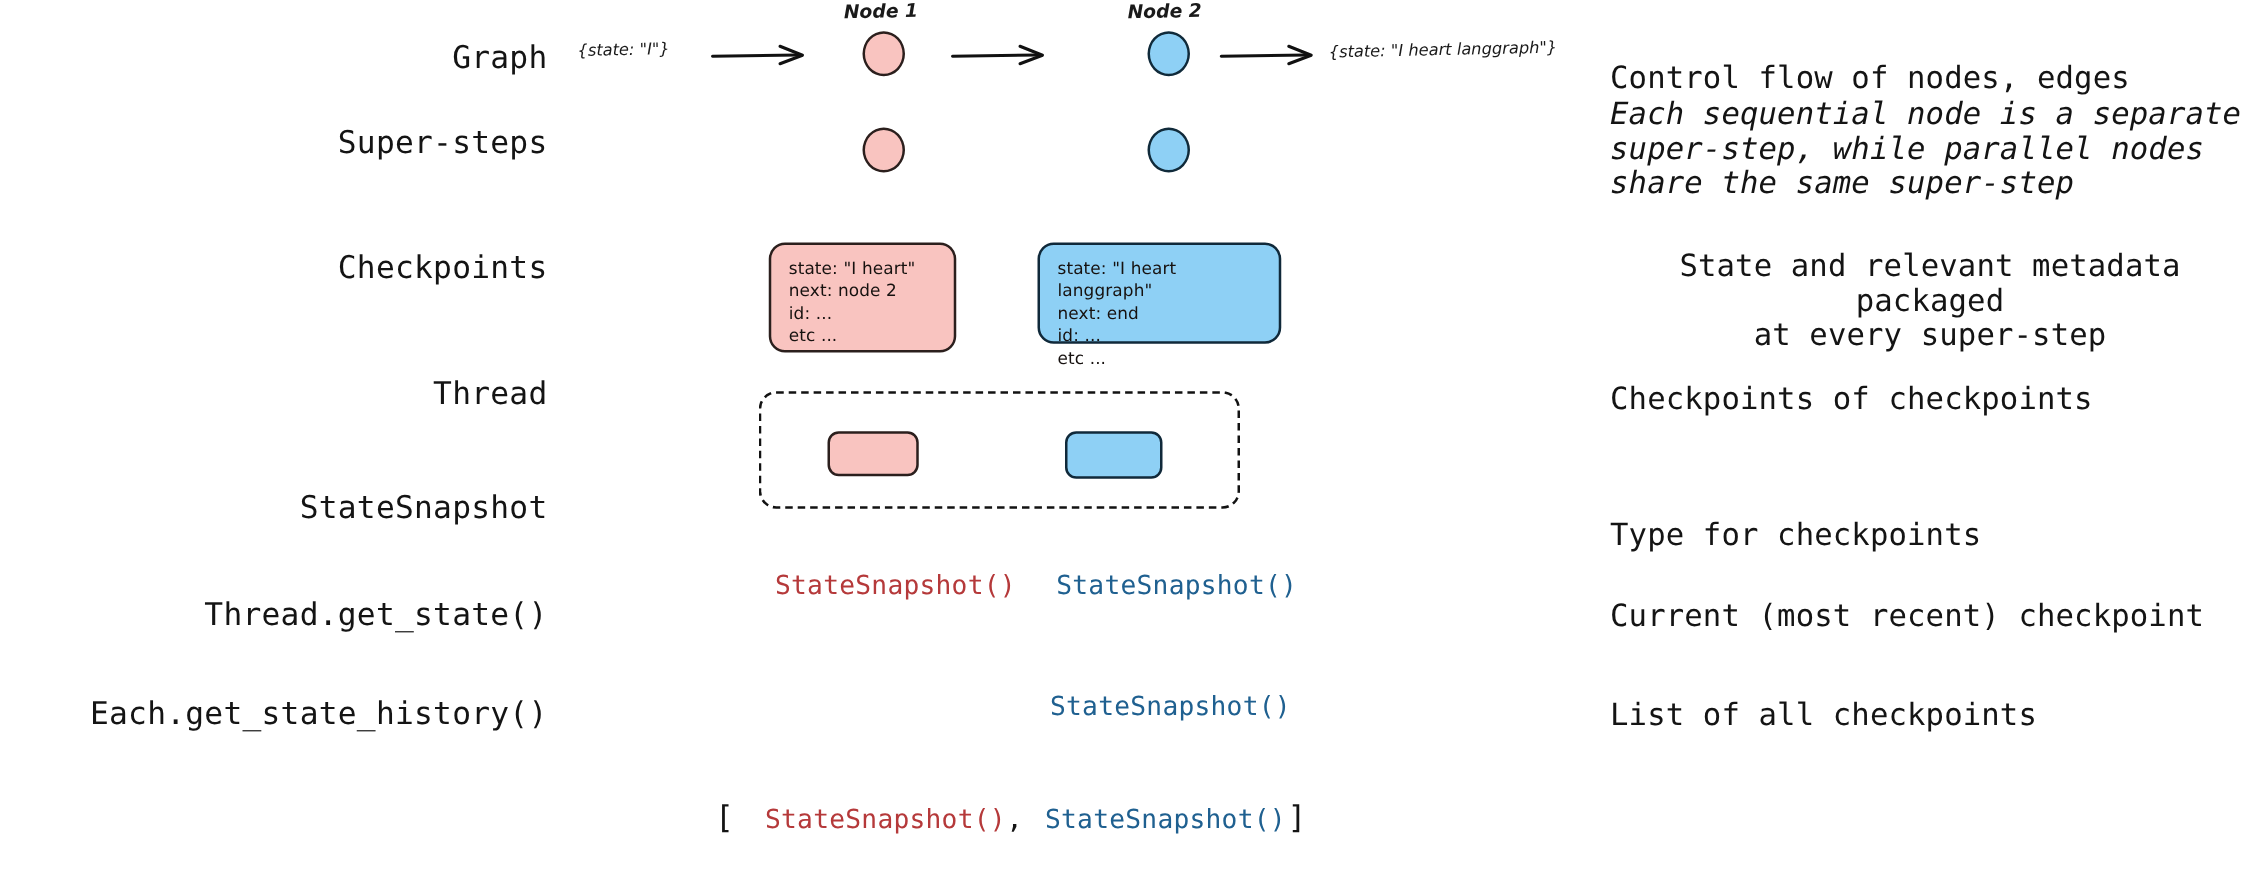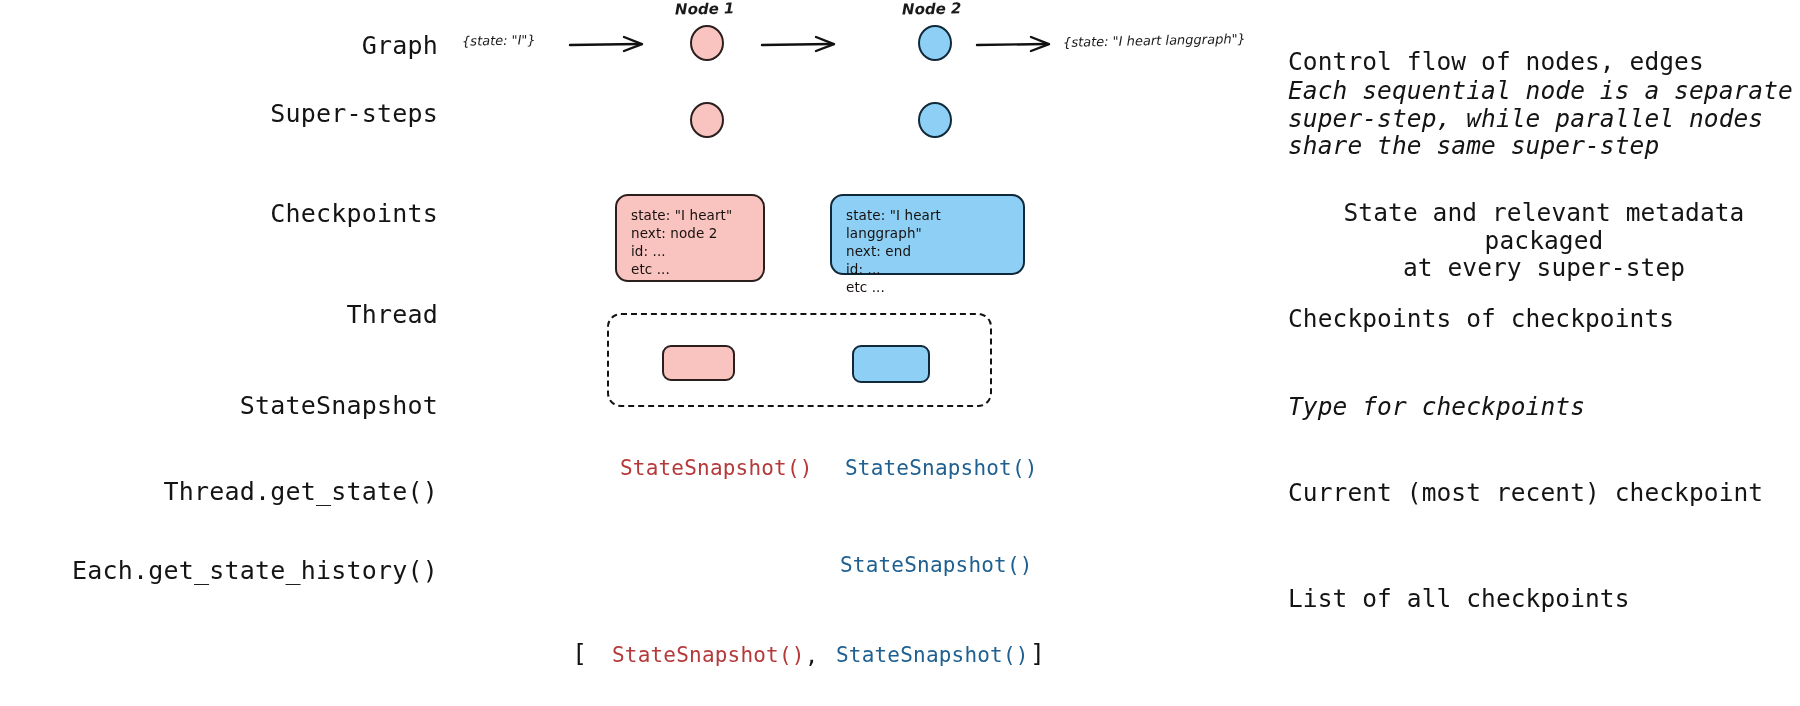--- a/index.html
+++ b/index.html
@@ -195,25 +195,25 @@
 
 <div class="thread-box" style="left:607px; top:313px; width:385px; height:94px;"></div>
 <div class="thread-chip chip-pink" style="left:662px; top:345px; width:73px; height:36px;"></div>
 <div class="thread-chip chip-blue" style="left:852px; top:345px; width:78px; height:38px;"></div>
 
 <div class="row-desc" style="top:305px;">Checkpoints of checkpoints</div>
 
 <div class="snap snap-red" style="left:620px; top:456px;">StateSnapshot()</div>
 <div class="snap snap-blue" style="left:845px; top:456px;">StateSnapshot()</div>
 
-<div class="row-desc" style="top:393px;font-style:italic;">Type for checkpoints</div>
+<div class="row-desc" style="top:414px;">Type for checkpoints</div>
 
 <div class="snap snap-blue" style="left:840px; top:553px;">StateSnapshot()</div>
 
 <div class="row-desc" style="top:479px;">Current (most recent) checkpoint</div>
 
 <div class="bracket" style="left:572px; top:639px;">[</div>
 <div class="snap snap-red" style="left:612px; top:643px;">StateSnapshot()</div>
 <div class="comma" style="left:805px; top:643px;">,</div>
 <div class="snap snap-blue" style="left:836px; top:643px;">StateSnapshot()</div>
 <div class="bracket" style="left:1030px; top:639px;">]</div>
 
-<div class="row-desc" style="top:585px;">List of all checkpoints</div>
+<div class="row-desc" style="top:558px;">List of all checkpoints</div>
 
 </body></html>

